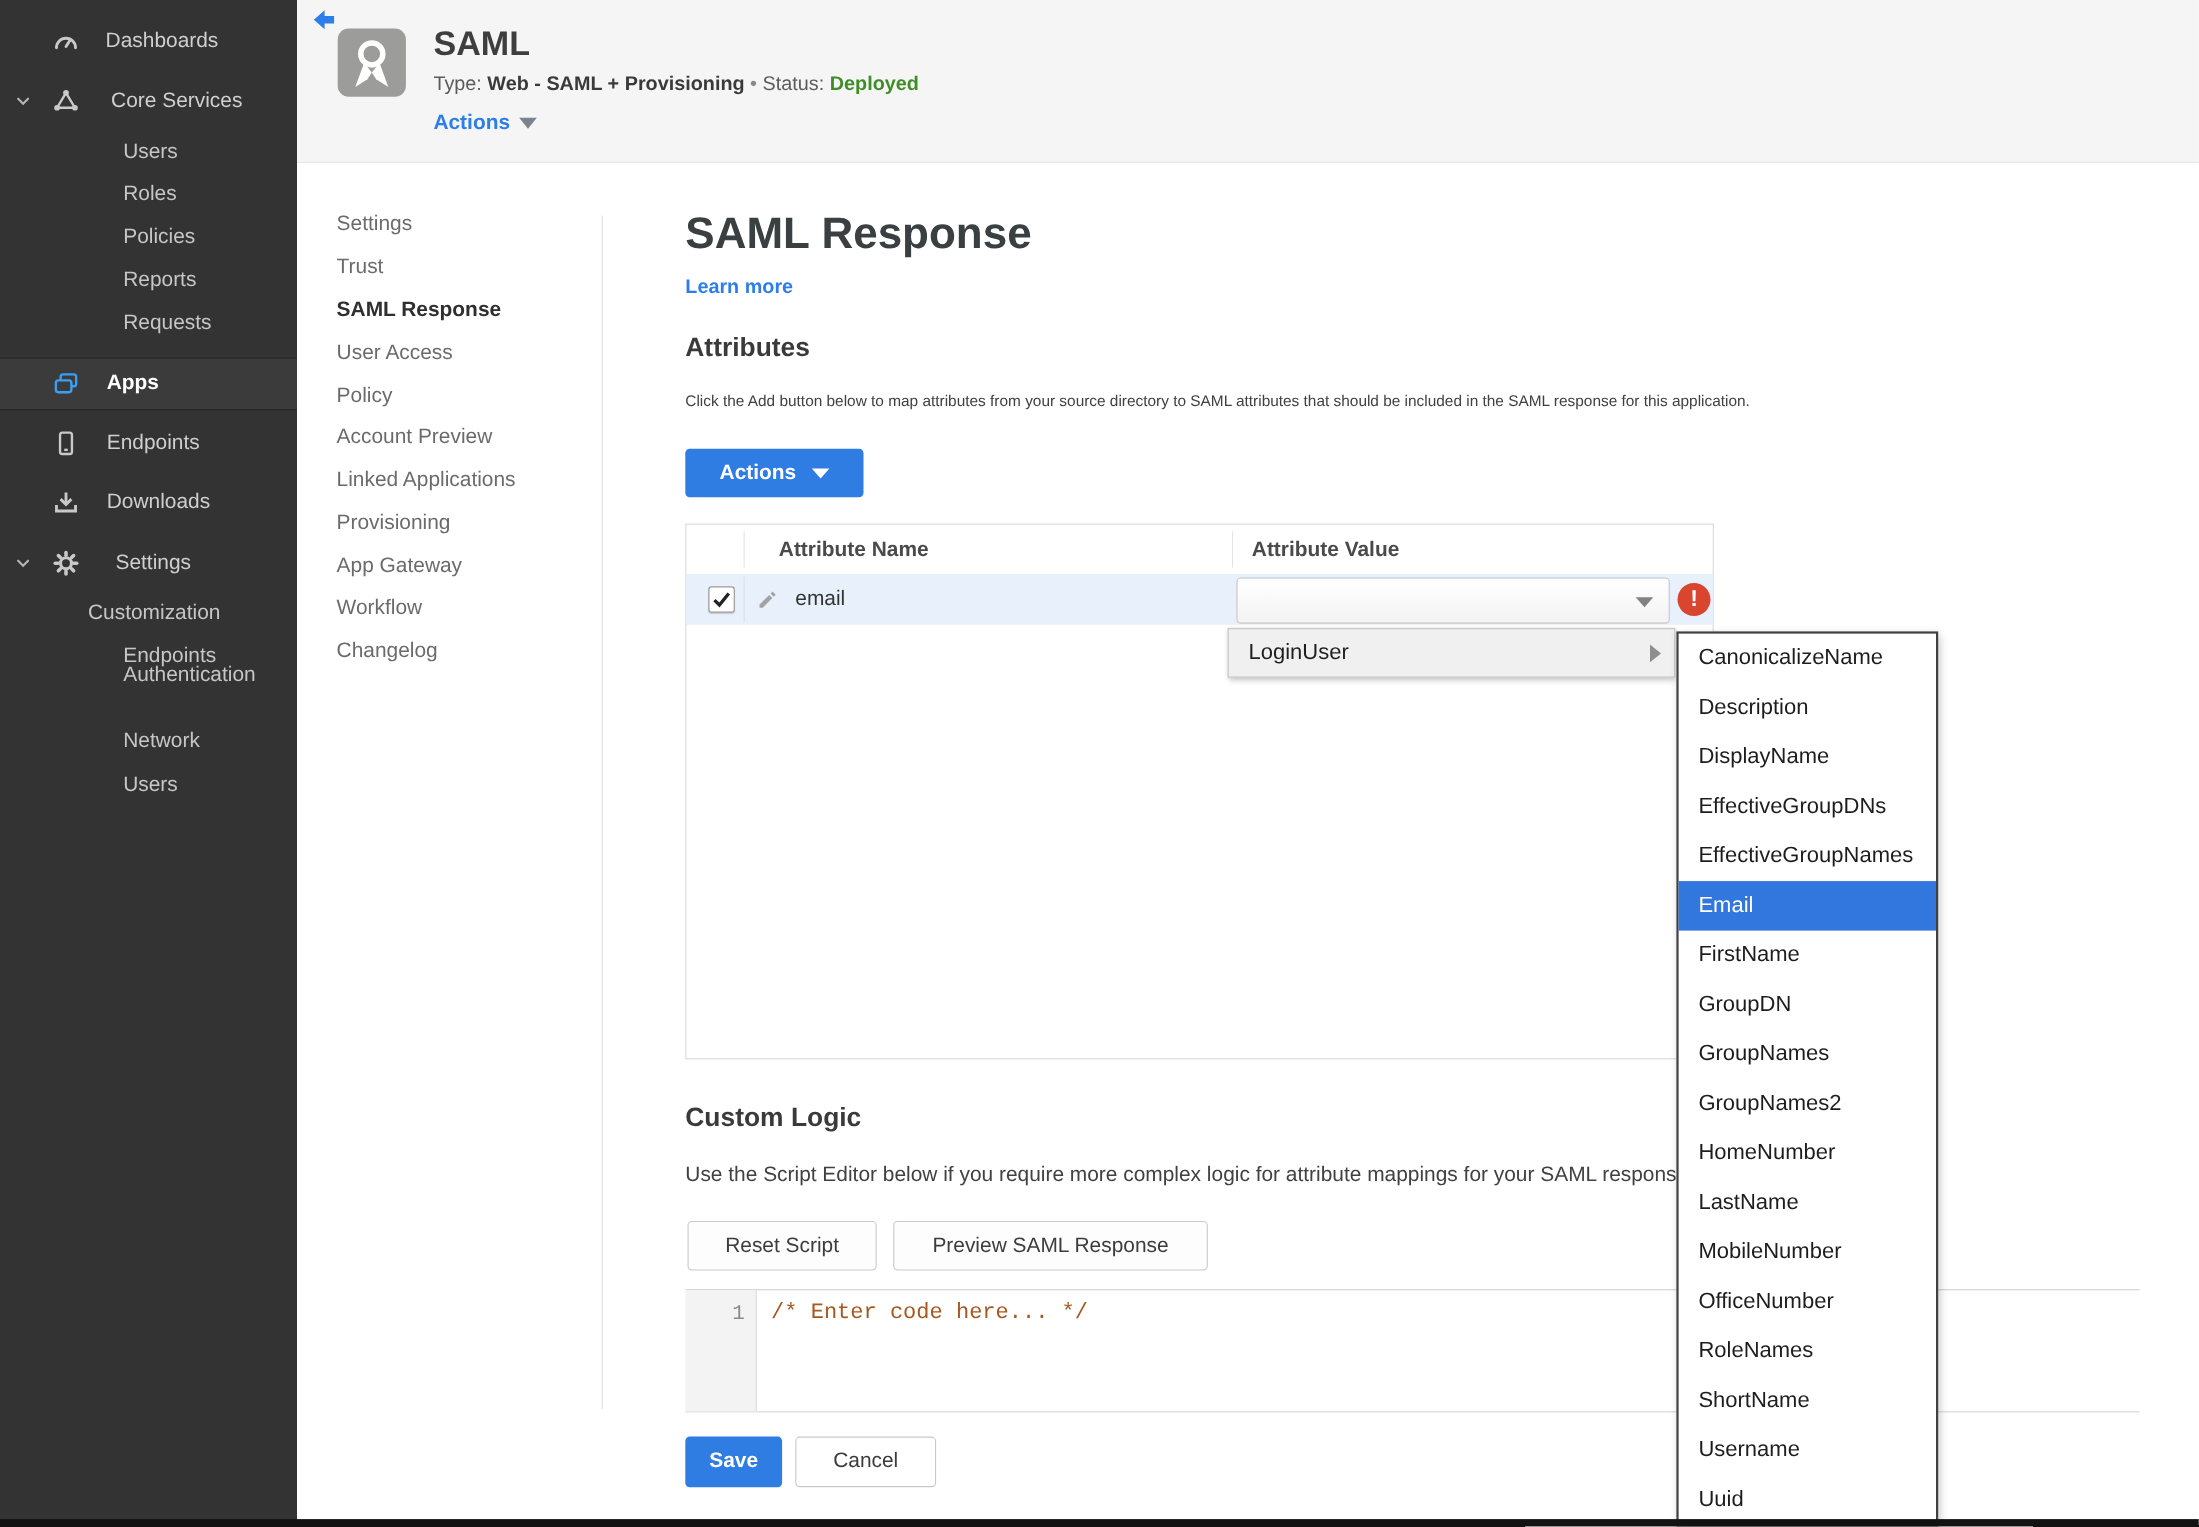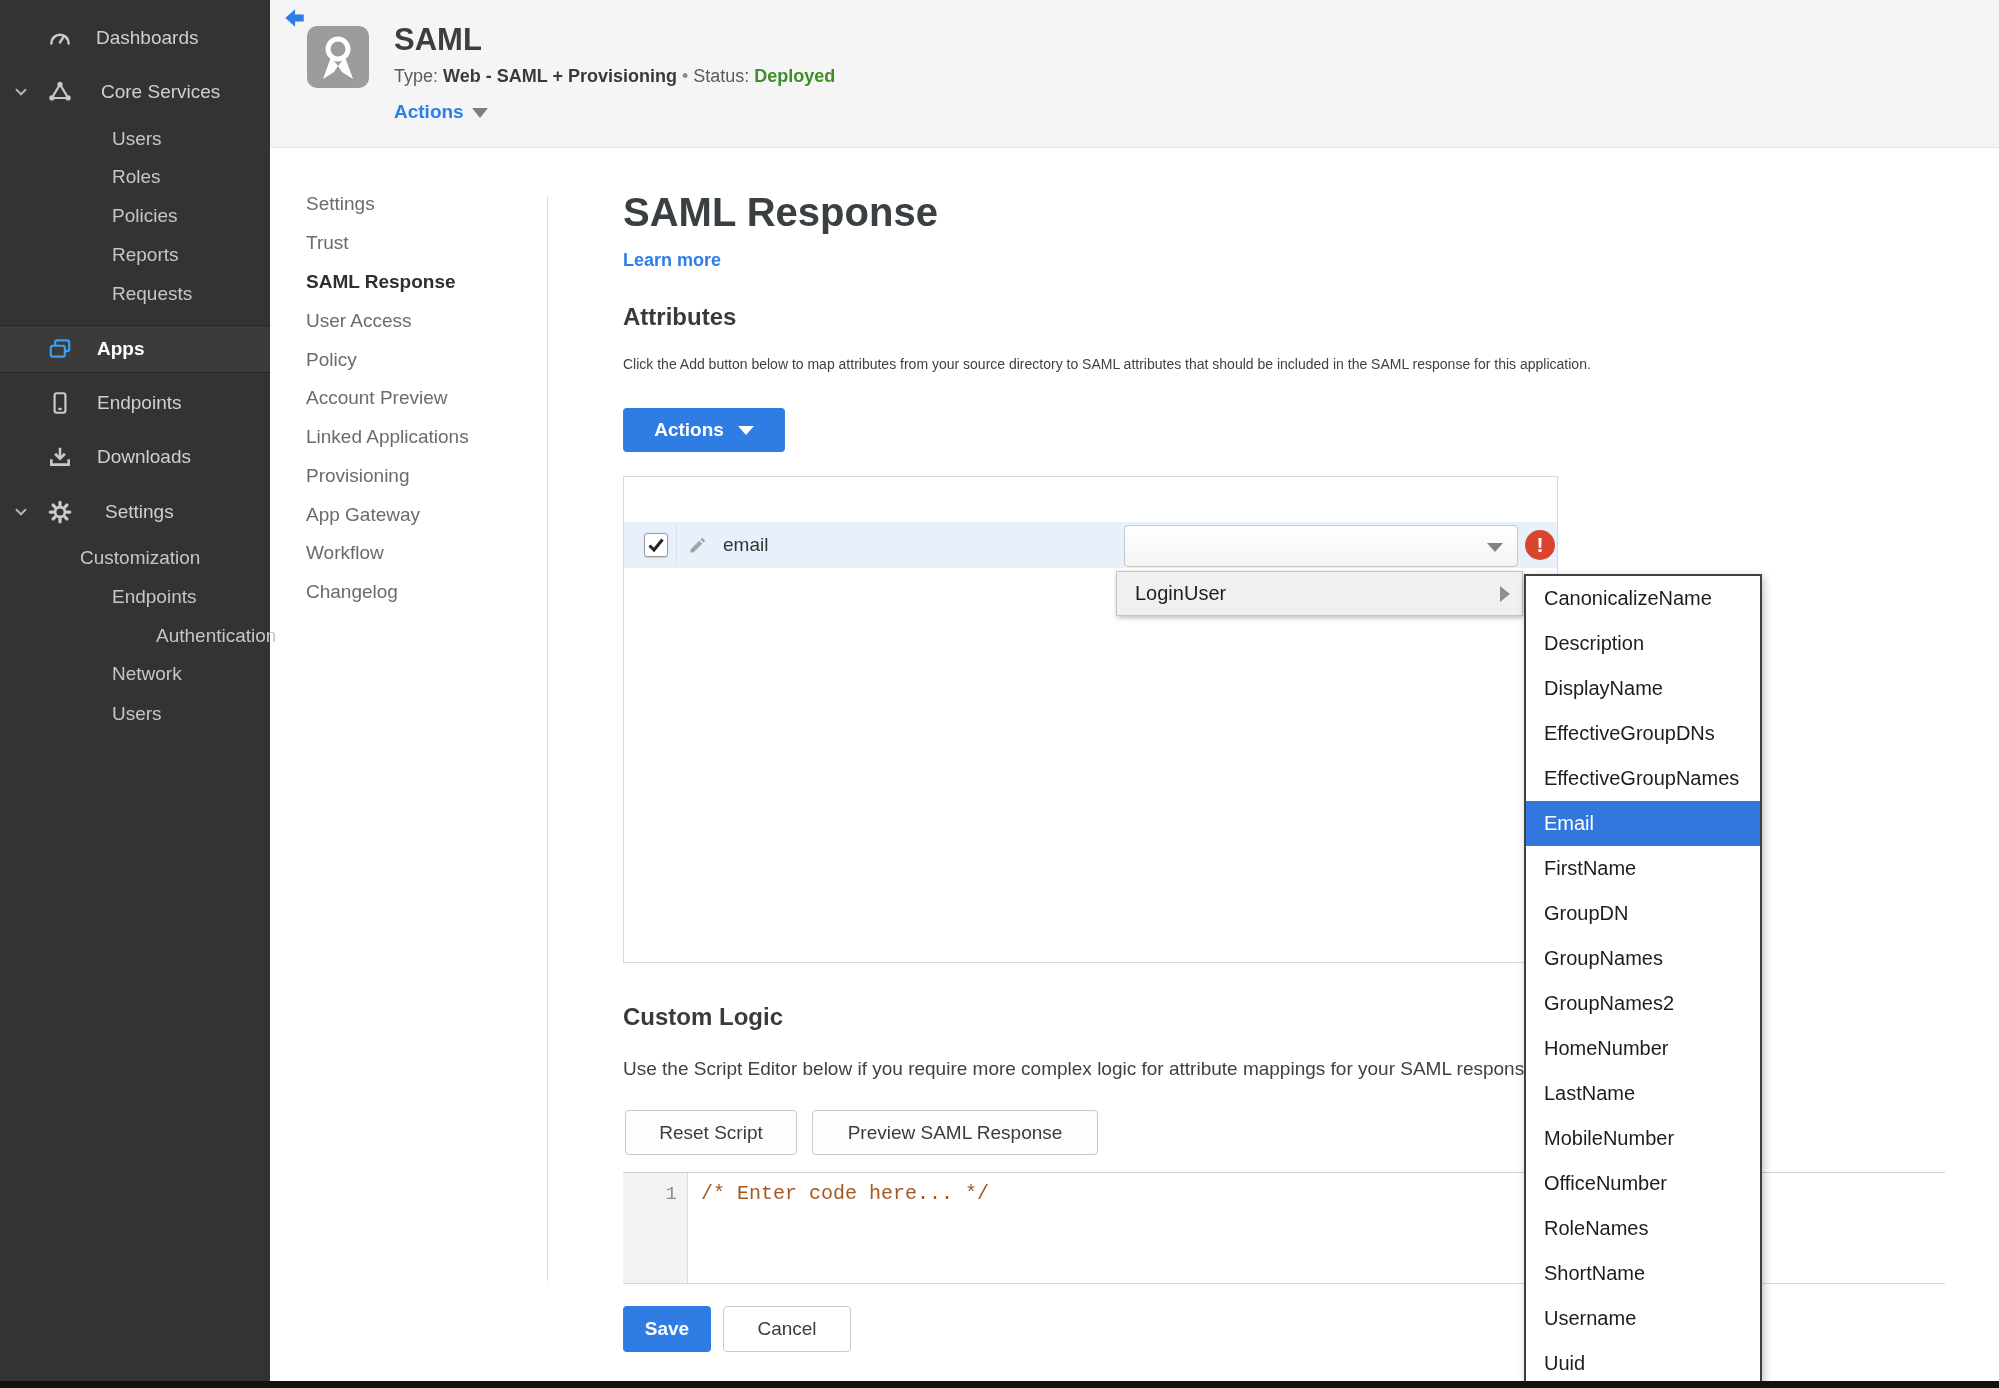--- a/index.html
+++ b/index.html
@@ -181,21 +181,21 @@
       </svg>
       <span class="lbl" style="margin-left:105px;">Settings</span>
     </div>
 
     <div class="srow" style="top:538px;">
       <span class="lbl sub" style="margin-left:80px;">Customization</span>
     </div>
     <div class="srow" style="top:577px;">
       <span class="lbl sub" style="margin-left:112px;">Endpoints</span>
     </div>
-    <div class="srow" style="top:616px;margin-left:44px;">
+    <div class="srow" style="top:594px;">
       <span class="lbl sub" style="margin-left:112px;">Authentication</span>
     </div>
     <div class="srow" style="top:654px;">
       <span class="lbl sub" style="margin-left:112px;">Network</span>
     </div>
     <div class="srow" style="top:694px;">
       <span class="lbl sub" style="margin-left:112px;">Users</span>
     </div>
   </div>
 
@@ -240,20 +240,26 @@
 
   <div id="h2attr" class="abs">Attributes</div>
   <div id="attrdesc" class="abs">Click the Add button below to map attributes from your source directory to SAML attributes that should be included in the SAML response for this application.</div>
 
   <div id="actbtn" class="abs">
     <span>Actions</span>
     <span class="wtri"></span>
   </div>
 
   <div id="tbl" class="abs">
+    <div id="thead">
+      <div class="cdiv" style="left:52px;"></div>
+      <div class="thtxt" style="left:84px;">Attribute Name</div>
+      <div class="cdiv" style="left:496px;"></div>
+      <div class="thtxt" style="left:514px;">Attribute Value</div>
+    </div>
     <div id="trow">
       <div id="cbx">
         <svg viewBox="0 0 22 22" width="22" height="22">
           <polyline points="4.5,11.5 9,16 17.5,5.5" fill="none" stroke="#222" stroke-width="3"></polyline>
         </svg>
       </div>
       <div id="rowdiv"></div>
       <svg id="pencil" viewBox="0 0 24 24">
         <path d="M3 17.5 L13.5 7 l3.5 3.5 L6.5 21 H3 Z" fill="#a3a3a3"></path>
         <path d="M15 5.5 l2.2-2.2 3.5 3.5 -2.2 2.2 Z" fill="#a3a3a3"></path>

